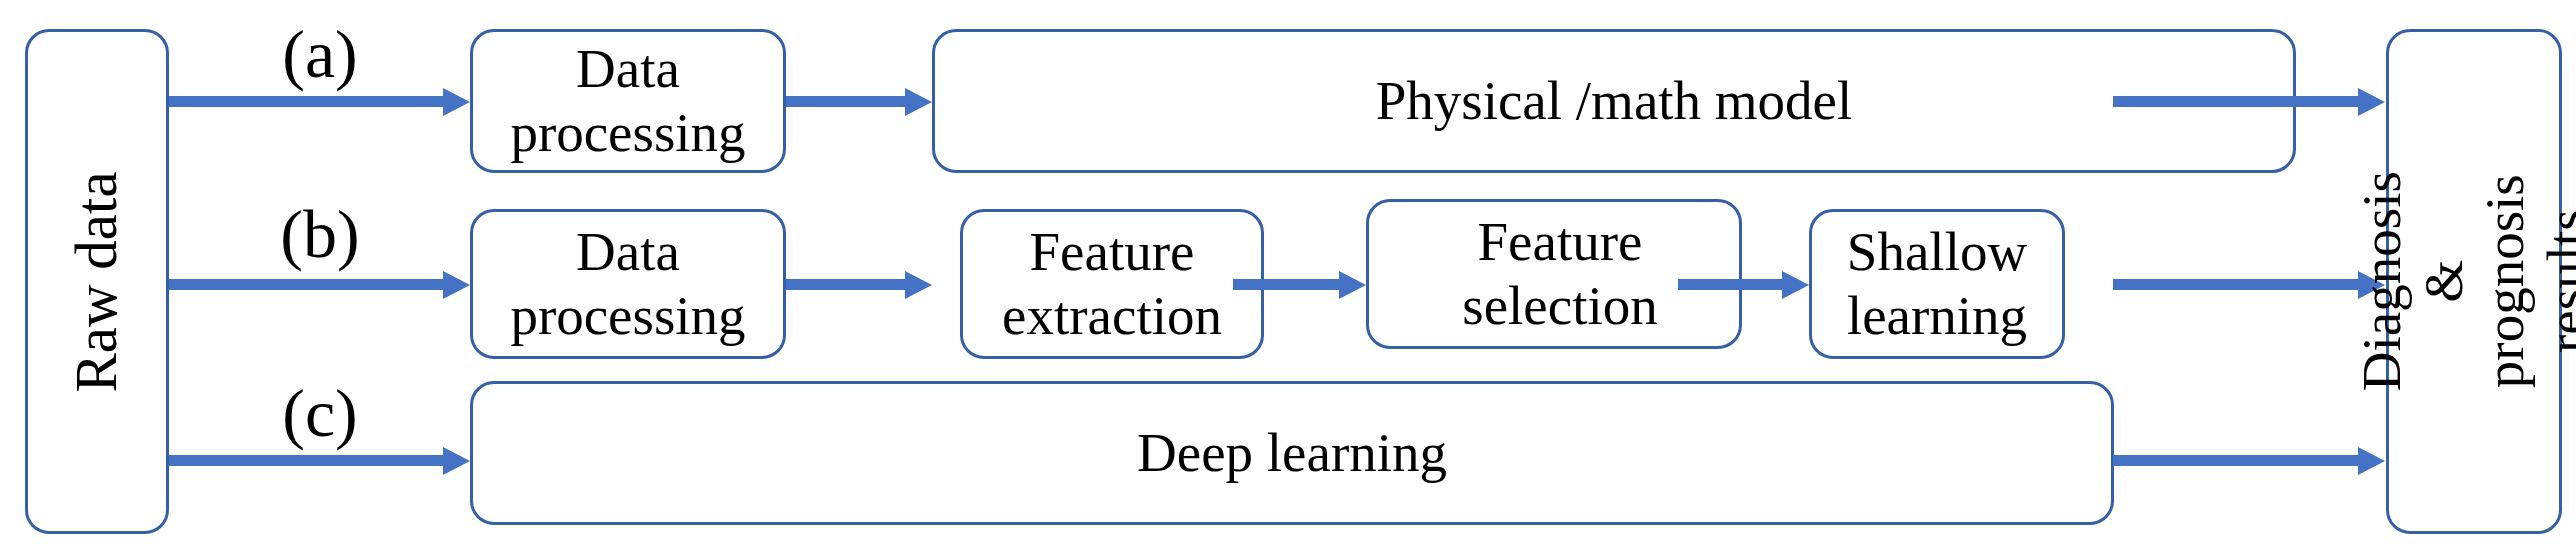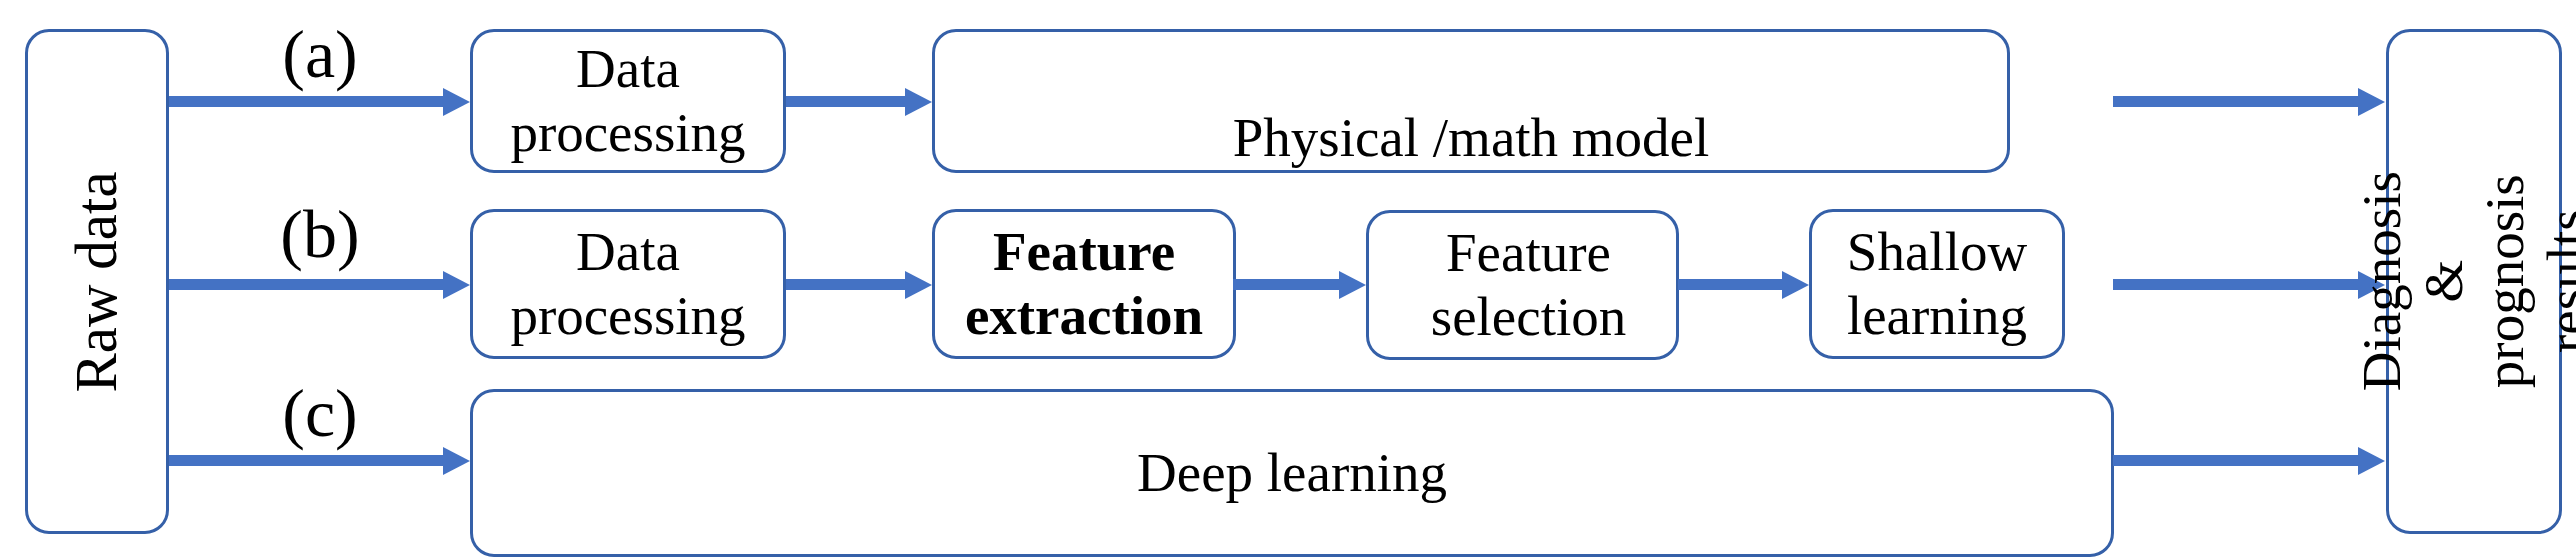--- a/index.html
+++ b/index.html
@@ -58,28 +58,28 @@
     border-top: 14.6px solid transparent;
     border-bottom: 14.6px solid transparent;
     border-left: 27.4px solid #4472c4;
   }
 
   
   .pos-source { left: 25px;   top: 29px;  width: 144px;  height: 505px; }
   .pos-sink   { left: 2386px; top: 29px;  width: 176px;  height: 505px; }
 
   .pos-a-box1 { left: 470px;  top: 29px;  width: 316px;  height: 144px; }
-  .pos-a-box2 { left: 932px; top: 29px;  width: 1078px; height: 144px; align-items: flex-end; }
+  .pos-a-box2 { left: 932px; top: 29px;  width: 1364px; height: 144px; }
 
   .pos-b-box1 { left: 470px;  top: 209px; width: 316px;  height: 150px; }
-  .pos-b-box2 { left: 932px; top: 209px; width: 304px;  height: 150px; font-weight: bold; }
-  .pos-b-box3 { left: 1366px; top: 210px; width: 313px;  height: 150px; padding-left: 12px; }
+  .pos-b-box2 { left: 960px; top: 209px; width: 304px;  height: 150px; }
+  .pos-b-box3 { left: 1366px; top: 199px; width: 376px;  height: 150px; padding-left: 12px; }
   .pos-b-box4 { left: 1809px; top: 209px; width: 256px;  height: 150px; }
 
-  .pos-c-box1 { left: 470px;  top: 389px; width: 1644px; height: 168px; }
+  .pos-c-box1 { left: 470px;  top: 381px; width: 1644px; height: 144px; }
 
   .pos-label-a { left: 247px; top: 20px;  }
   .pos-label-b { left: 247px; top: 200px; }
   .pos-label-c { left: 247px; top: 379px; }
 
   .pos-arrow-a1 { left: 169px;  top: 87px;  width: 301px; }
   .pos-arrow-a2 { left: 786px;  top: 87px;  width: 146px; }
   .pos-arrow-a3 { left: 2113px; top: 87px;  width: 272px; }
 
   .pos-arrow-b1 { left: 169px;  top: 270px; width: 301px; }

